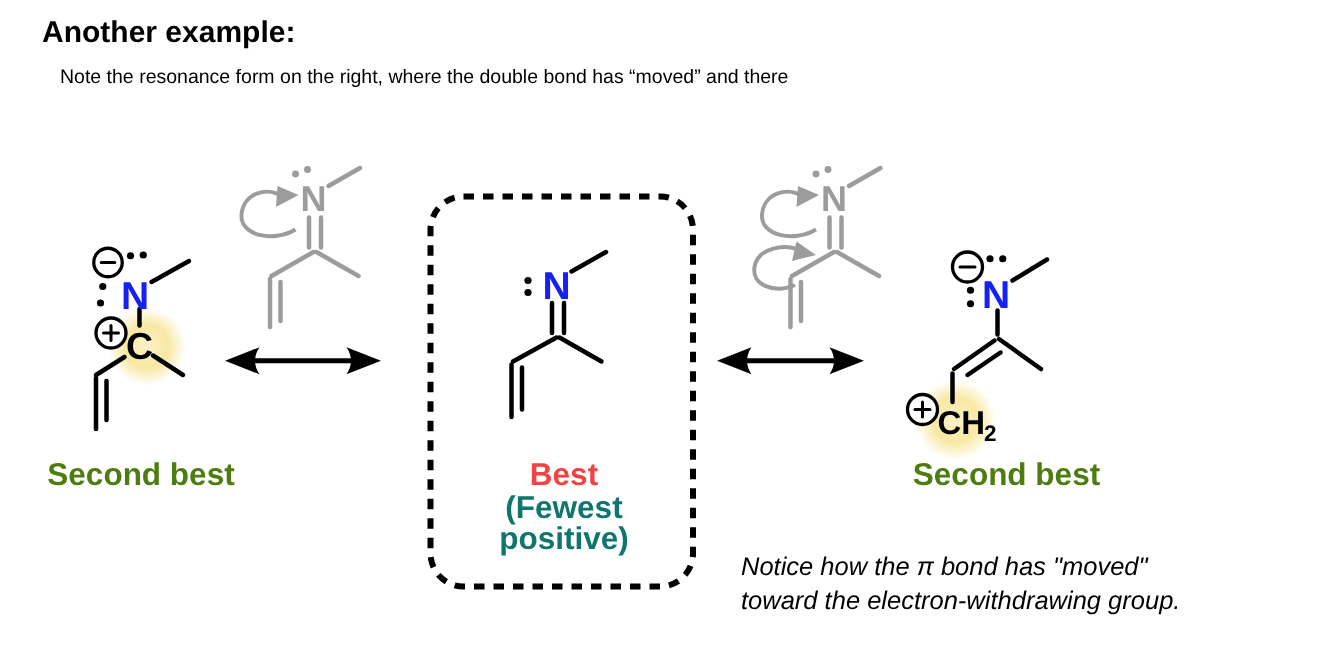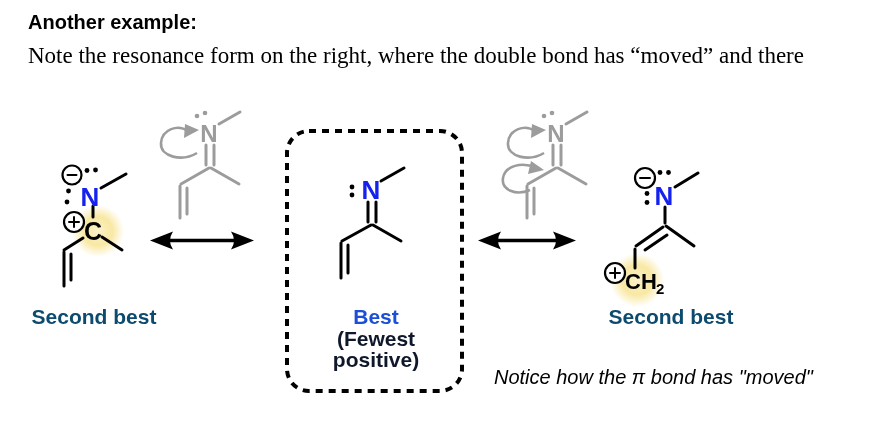--- a/index.html
+++ b/index.html
@@ -2,26 +2,26 @@
 <html><head>
 <meta charset="utf-8">
 <style>
   html,body{margin:0;padding:0;background:#fff;}
   .canvas{
     position:relative;width:884px;height:420px;background:#ffffff;overflow:hidden;
     font-family:"Liberation Sans", sans-serif;color:#000;
   }
   .abs{position:absolute;}
   .hdr-title{left:28px;top:11px;font-size:20px;font-weight:bold;}
-  .hdr-line{left:28px;font-size:23px;font-family:Liberation Serif, serif;}
+  .hdr-line{left:40px;font-size:13px;}
   .cap{font-size:21px;font-weight:bold;line-height:21.5px;text-align:center;transform:translateX(-50%);white-space:nowrap;}
-  .blue{color:#0c4a6e;}
-  .green{color:#1d4ed8;}
-  .black{color:#0f172a;}
-  .notice{left:494px;top:366px;font-size:20px;font-style:italic;line-height:23px;}
+  .blue{color:#4d7c0f;}
+  .green{color:#ef4444;}
+  .black{color:#0f766e;}
+  .notice{left:494px;top:366px;font-size:17px;font-style:italic;line-height:23px;}
   svg{position:absolute;left:0;top:0;}
   svg text{font-family:"Liberation Sans", sans-serif;font-weight:bold;}
   .atomN{font-size:26px;fill:#1421f0;}
   .atomN-ghost{font-size:24px;fill:#9c9c9c;}
   .atomC{font-size:25px;fill:#000;}
   .bond{stroke:#000;stroke-width:3;stroke-linecap:round;fill:none;}
   .gbond{stroke:#9c9c9c;stroke-width:3;stroke-linecap:round;fill:none;}
   .garrow{stroke:#9c9c9c;stroke-width:2.6;fill:none;}
   .chg{stroke:#000;stroke-width:2.2;fill:#fff;}
   .chgline{stroke:#000;stroke-width:2;stroke-linecap:round;}
@@ -161,15 +161,16 @@
     <div class="cap black">(Fewest</div>
     <div class="cap black">positive)</div>
   </div>
 
   <div class="abs" style="left:671px;top:306px;">
     <div class="cap blue">Second best</div>
   </div>
 
   <div class="abs notice">
     <div>Notice how the π bond has "moved"</div>
+    <div>toward the electron-withdrawing group.</div>
   </div>
 
 </div>
 
 </body></html>

